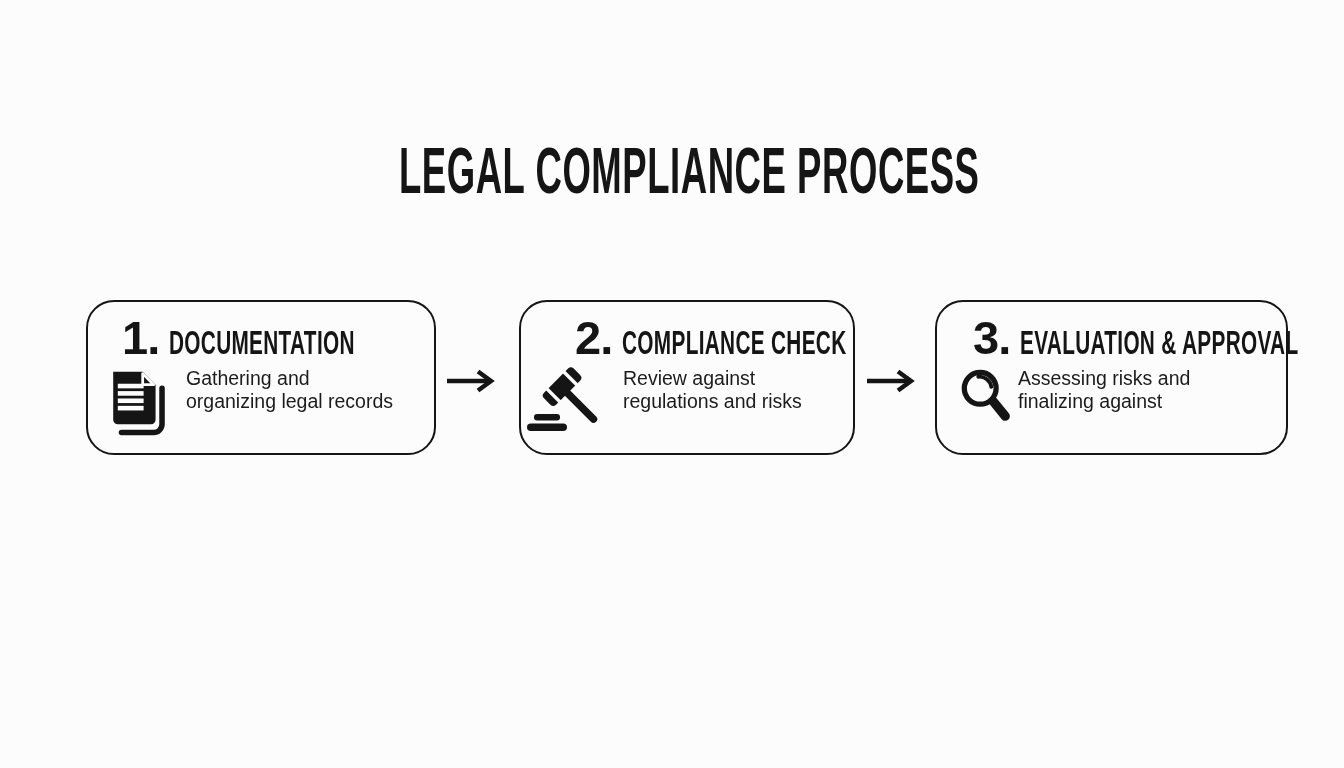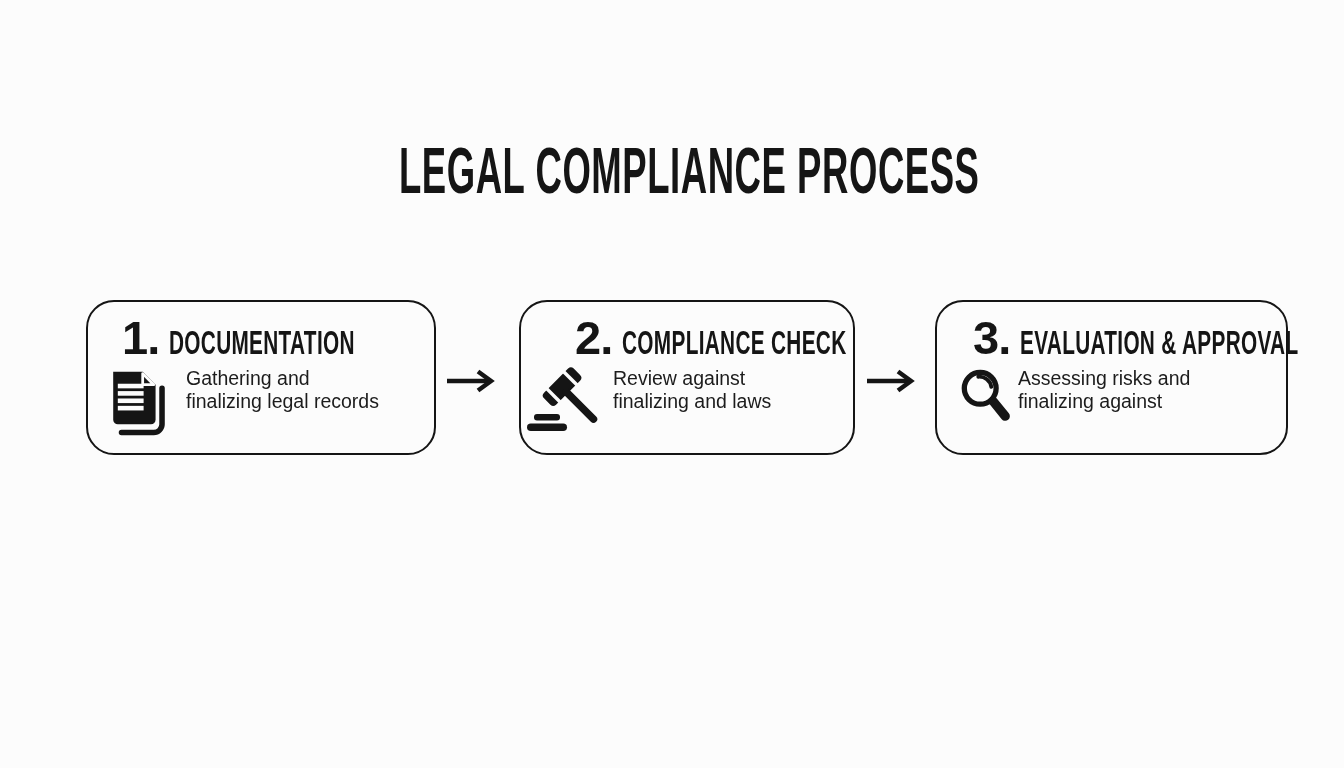--- a/index.html
+++ b/index.html
@@ -92,21 +92,21 @@
   #box3 .content{margin-left:22px;}
 
   .icon{flex:0 0 auto;display:block;}
 
   .desc{
     font-size:19.5px;
     line-height:23px;
     color:var(--body_text);
   }
   #box1 .desc{margin-left:12px;}
-  #box2 .desc{}
+  #box2 .desc{margin-left:10px;}
   #box3 .desc{margin-left:5px;}
 
   
   .arrow{
     position:absolute;
     top:367px;
     width:58px;
     height:28px;
   }
   #arrow1{left:444px;}
@@ -131,21 +131,21 @@
         <path d="M63 22 V 61 a9 9 0 0 1 -9 9 H 19" fill="none" stroke="#151515" stroke-width="6" stroke-linecap="round"></path>
         <path d="M10 4 H 42 L 56 18 V 56 a5 5 0 0 1 -5 5 H 15 a5 5 0 0 1 -5 -5 Z" fill="#151515"></path>
         <path d="M42 6 L 54 18 L 42 18 Z" fill="#151515" stroke="#fcfcfc" stroke-width="3" stroke-linejoin="round"></path>
         <rect x="15" y="17" width="28" height="5" fill="#fcfcfc"></rect>
         <rect x="15" y="25" width="28" height="5" fill="#fcfcfc"></rect>
         <rect x="15" y="33" width="28" height="5" fill="#fcfcfc"></rect>
         <rect x="15" y="41" width="28" height="5" fill="#fcfcfc"></rect>
       </svg>
       <div class="desc">
         <div>Gathering and</div>
-        <div>finalizing legal records</div>
+        <div>organizing legal records</div>
       </div>
     </div>
   </div>
 
   <svg class="arrow" id="arrow1" viewBox="0 0 58 28" aria-hidden="true">
     <line x1="3" y1="14" x2="45" y2="14" stroke="#151515" stroke-width="4.5"></line>
     <polyline points="34,4.5 47,14 34,23.5" fill="none" stroke="#151515" stroke-width="4.5" stroke-linejoin="miter"></polyline>
   </svg>
 
   <div class="step-box" id="box2">
@@ -159,21 +159,21 @@
           <rect x="26" y="-2" width="17" height="42" rx="4" fill="#151515"></rect>
           <rect x="24" y="5.5" width="21" height="3.5" fill="#fcfcfc"></rect>
           <rect x="24" y="29.5" width="21" height="3.5" fill="#fcfcfc"></rect>
         </g>
         <rect x="48.5" y="16" width="7.5" height="46" rx="3.75" fill="#151515" transform="rotate(-45 52 38)"></rect>
         <rect x="7" y="47" width="26" height="6.5" rx="3" fill="#151515"></rect>
         <rect x="0" y="56.5" width="40" height="7.5" rx="3.75" fill="#151515"></rect>
       </svg>
       <div class="desc">
         <div>Review against</div>
-        <div>finalizing and laws</div>
+        <div>regulations and risks</div>
       </div>
     </div>
   </div>
 
   <svg class="arrow" id="arrow2" viewBox="0 0 58 28" aria-hidden="true">
     <line x1="3" y1="14" x2="45" y2="14" stroke="#151515" stroke-width="4.5"></line>
     <polyline points="34,4.5 47,14 34,23.5" fill="none" stroke="#151515" stroke-width="4.5" stroke-linejoin="miter"></polyline>
   </svg>
 
   <div class="step-box" id="box3">

